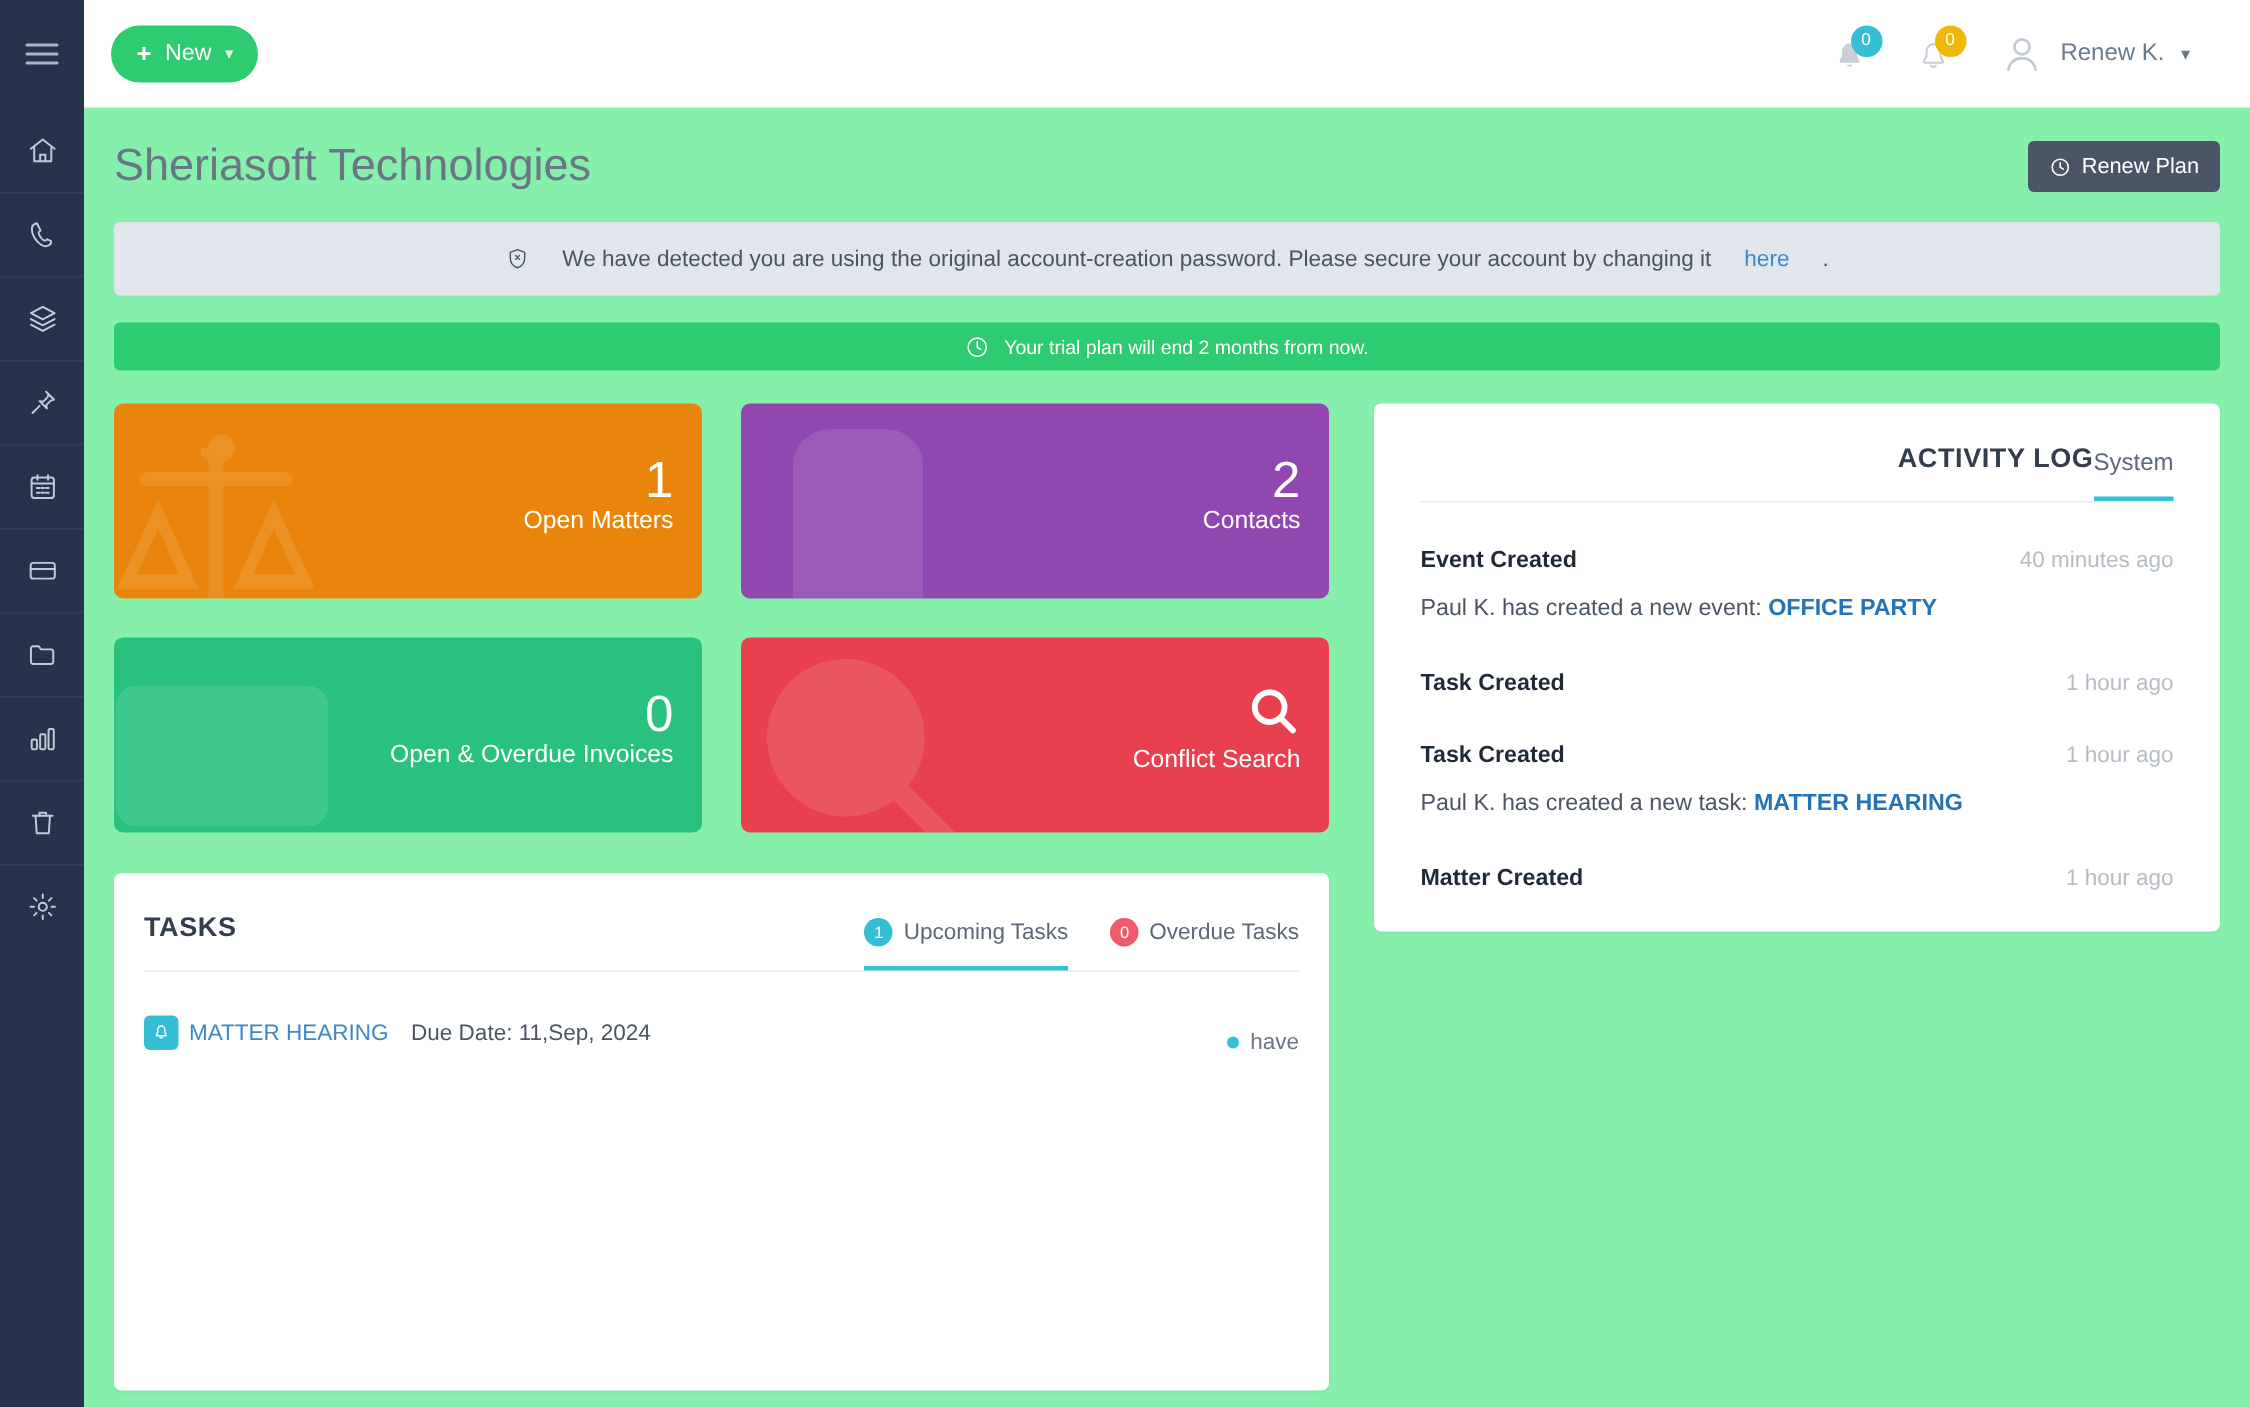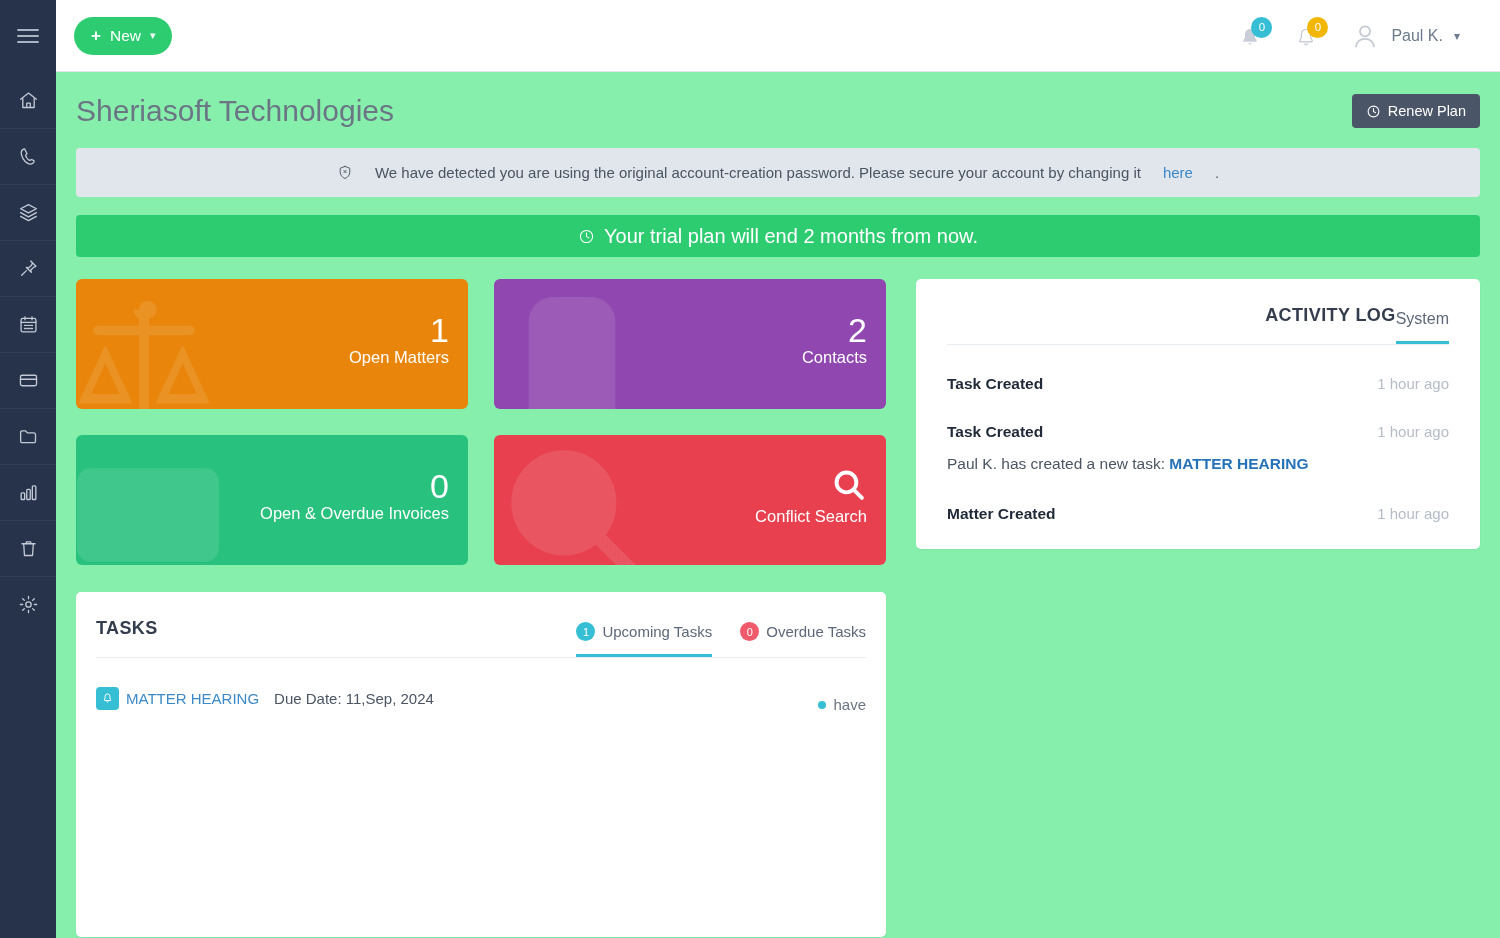--- a/index.html
+++ b/index.html
@@ -96,23 +96,23 @@
     background: #e1e6ed; color: #4a5562;
     border-radius: 4px; height: 49px;
     display: flex; align-items: center; justify-content: center;
     gap: 22px; font-size: 15px; margin-bottom: 18px;
   }
   .alert-gray svg { width: 16px; height: 17px; }
   .alert-gray a { color: #3d89c7; text-decoration: none; }
 
   .alert-green {
     background: #2ecc71; color: #fff;
-    border-radius: 4px; height: 42px;
+    border-radius: 4px; height: 32px;
     display: flex; align-items: center; justify-content: center;
-    gap: 9px; font-size: 20px; margin-bottom: 22px;
+    gap: 9px; font-size: 13px; margin-bottom: 22px;
   }
   .alert-green svg { width: 17px; height: 17px; }
 
   
   .main-grid { display: flex; gap: 30px; align-items: flex-start; }
   .col-left { width: 810px; min-width: 810px; }
   .col-right { flex: 1; }
 
   .cards { display: flex; flex-wrap: wrap; gap: 26px; }
   .stat-card {
@@ -280,21 +280,21 @@
             </svg>
           <span class="badge amber">0</span>
         </div>
         <div class="user-box">
           <span class="avatar">
             <svg viewBox="0 0 24 24" fill="none" stroke="#c3c9d2" stroke-width="1.4" stroke-linecap="round">
                 <circle cx="12" cy="8.2" r="4"></circle>
                 <path d="M4.8 20.4c.6-4 3.6-6.2 7.2-6.2s6.6 2.2 7.2 6.2"></path>
               </svg>
           </span>
-          <span class="user-name">Paul K.</span>
+          <span class="user-name">Renew K.</span>
           <span class="user-chev">▾</span>
         </div>
       </div>
     </header>
 
     <main class="page">
 
       <div class="page-head">
         <h1 class="page-title">Sheriasoft Technologies</h1>
         <button class="renew-btn">
@@ -416,20 +416,27 @@
 
         </div>
 
         <aside class="col-right">
           <section class="panel activity-panel">
             <div class="act-head">
               <div class="act-title">ACTIVITY LOG</div>
               <div class="act-tab">System</div>
             </div>
 
+            <div class="act-item">
+              <div class="act-row">
+                <span class="act-type">Event Created</span>
+                <span class="act-time">40 minutes ago</span>
+              </div>
+              <div class="act-desc"><span>Paul K. has created a new event: </span><b>OFFICE PARTY</b></div>
+            </div>
 
             <div class="act-item">
               <div class="act-row">
                 <span class="act-type">Task Created</span>
                 <span class="act-time">1 hour ago</span>
               </div>
             </div>
 
             <div class="act-item">
               <div class="act-row">

